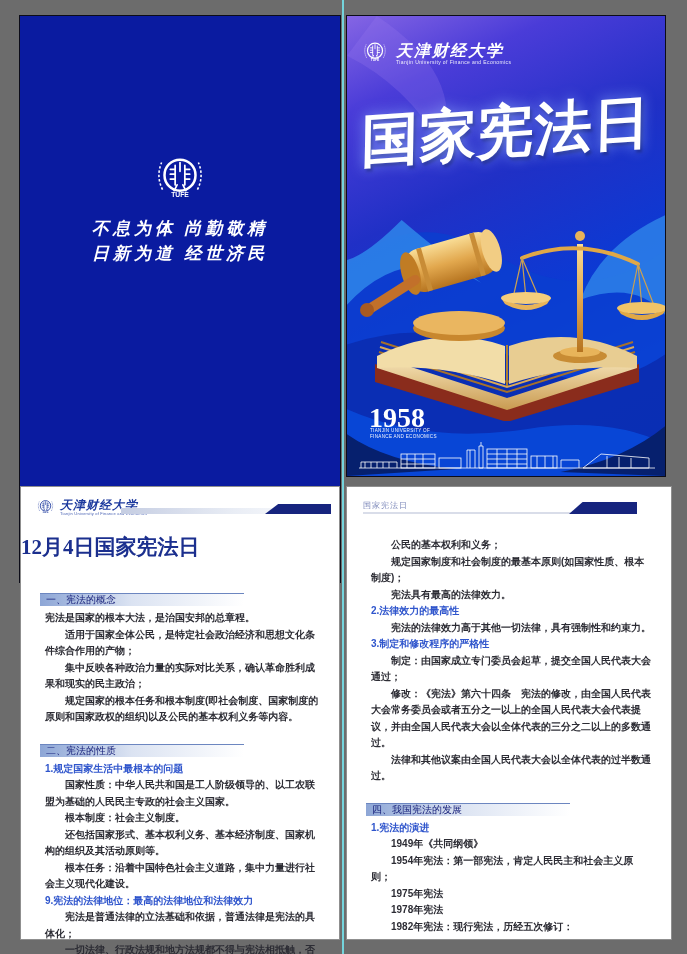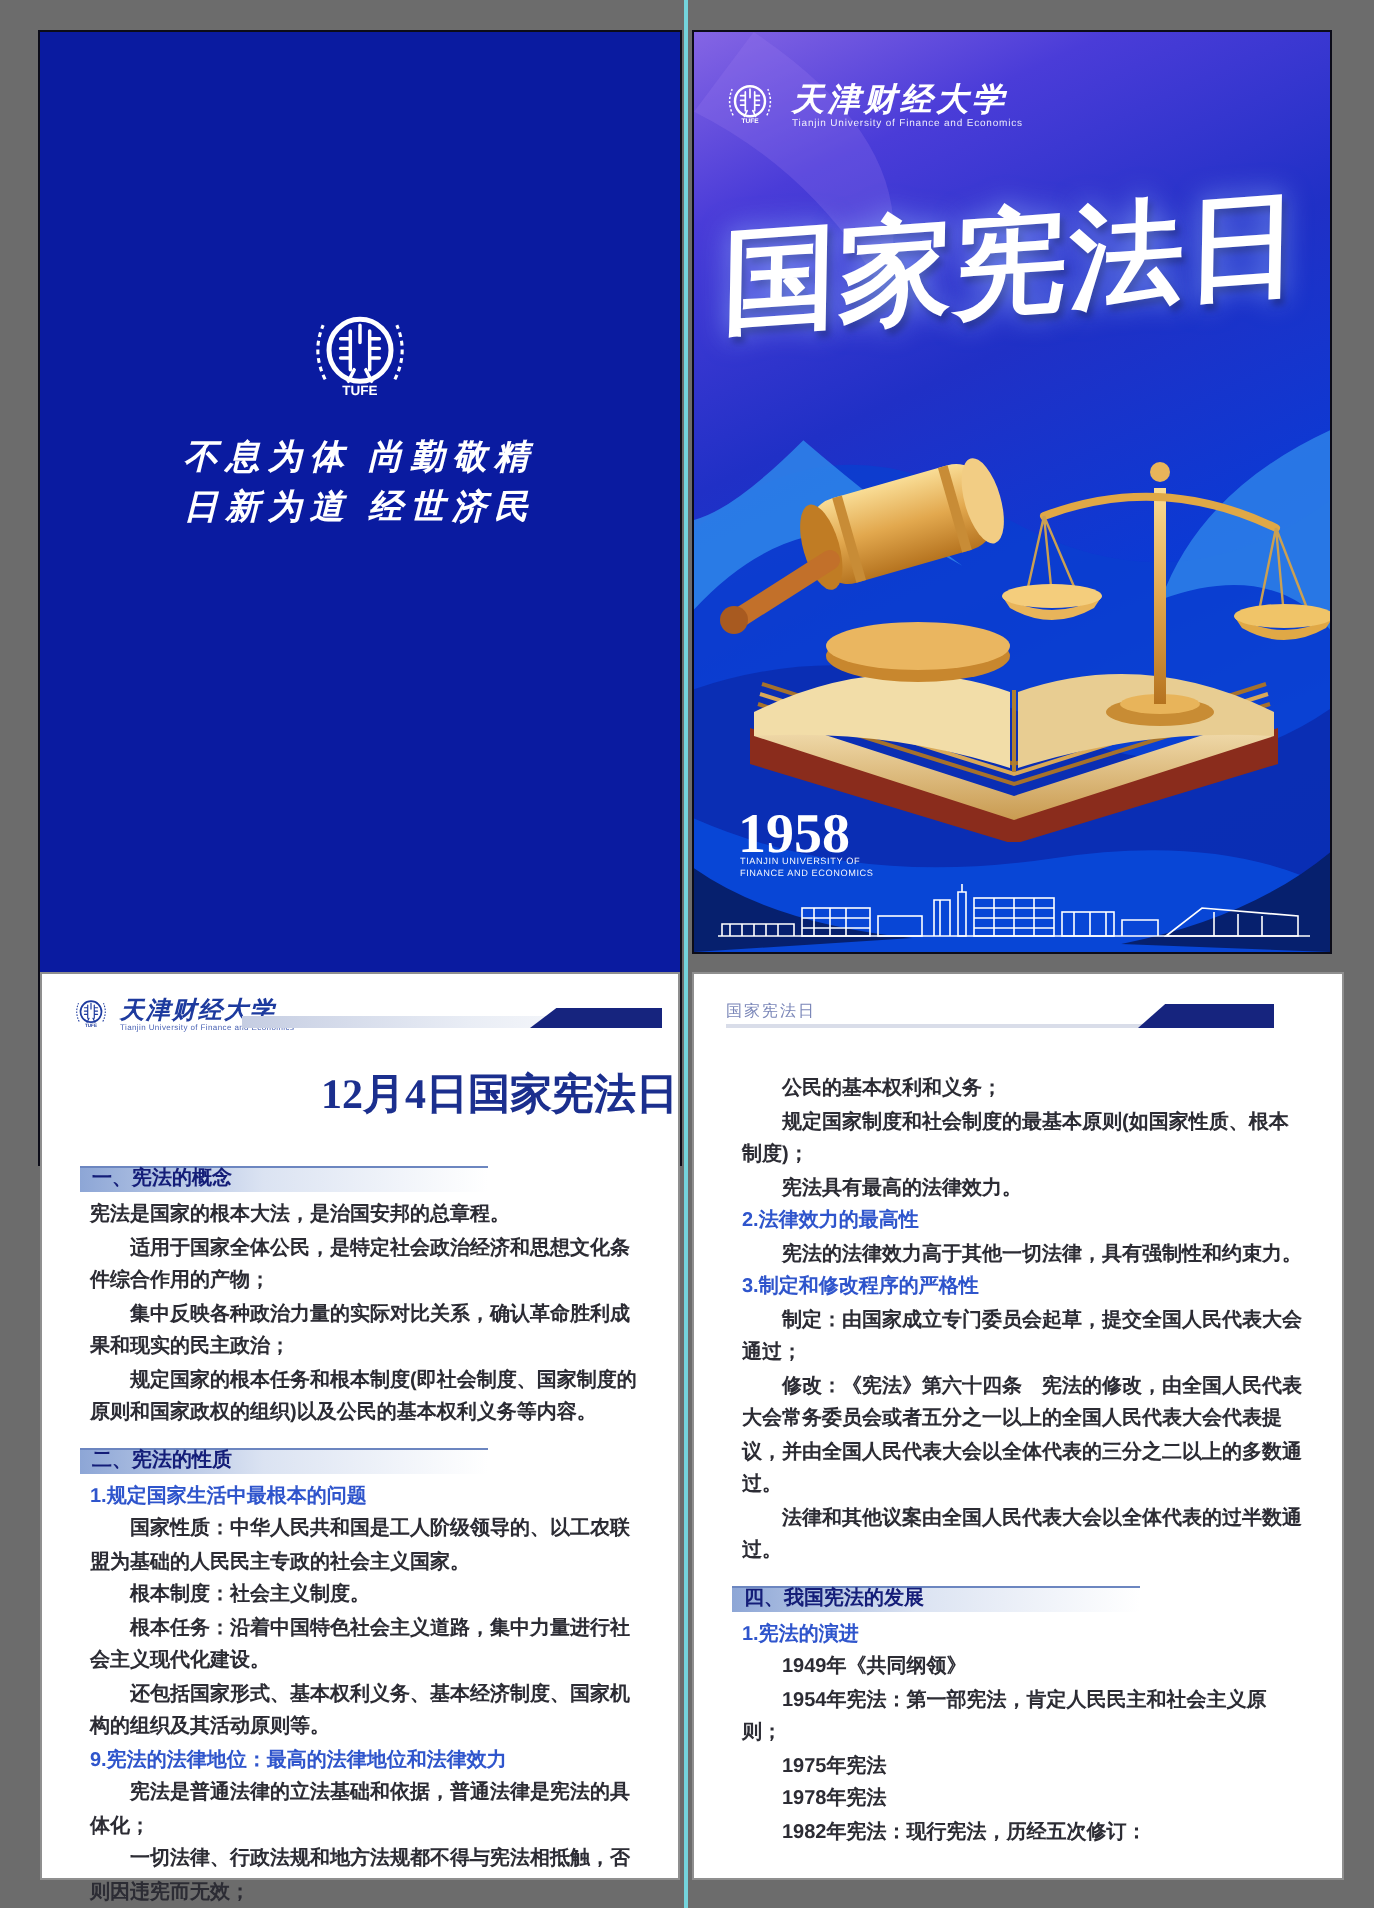--- a/index.html
+++ b/index.html
@@ -45,36 +45,36 @@
 
   .dl-head{position:absolute;left:14px;top:10px;display:flex;align-items:center;gap:4px;color:#1d3a9e;}
   .dl-head .emb{width:21px;height:21px;color:#1d3a9e;}
   .dl-name{font-size:12px;font-weight:800;font-style:italic;letter-spacing:1px;
            font-family:"Liberation Serif","DejaVu Serif",serif;line-height:12px;}
   .dl-name-en{font-size:4px;color:#4a63b4;letter-spacing:.2px;}
   .hbar{position:absolute;left:100px;top:21px;width:206px;height:6px;
         background:linear-gradient(90deg,#c5cde2,#e9edf5 55%,rgba(255,255,255,0));}
   .trap{position:absolute;background:#16247e;clip-path:polygon(20% 0,100% 0,100% 100%,0 100%);}
   .dl-trap{left:244px;top:17px;width:66px;height:10px;}
-  .doc-title{position:absolute;left:0;right:0;top:46px;text-align:right;color:#1b2f8e;
+  .doc-title{position:absolute;left:0;right:0;top:46px;text-align:left;color:#1b2f8e;
              font-family:"Liberation Serif","DejaVu Serif",serif;font-weight:900;font-size:21px;}
 
   .dr-label{position:absolute;left:16px;top:13px;font-size:8px;color:#7a86b8;letter-spacing:1px;}
   .dr-bar{position:absolute;left:16px;top:25px;width:262px;height:2px;background:#d9dde9;}
   .dr-trap{left:222px;top:15px;width:68px;height:12px;}
 
   .doc-body{position:absolute;left:24px;right:18px;font-size:10px;line-height:16.5px;
             color:#2c2c34;font-weight:600;}
   .dl-body{top:88px;}
   .dr-body{top:50px;}
   .doc-body p{margin:0;}
   .ind{text-indent:2em;}
   .sub{color:#2f55cc;font-weight:700;}
-  .sec-bar{margin:8px 0 4px -5px;width:198px;height:13px;line-height:13px;padding-left:6px;
-           font-size:10px;font-weight:700;color:#141d78;
+  .sec-bar{margin:18px 0 4px -5px;width:198px;height:13px;line-height:13px;padding-left:6px;
+           font-size:10px;font-weight:400;color:#141d78;
            background:linear-gradient(90deg,#8da6d6 0%,#dbe3f2 45%,rgba(255,255,255,0) 100%);
            box-shadow:inset 0 1px 0 #6c86c0;}
 </style>
 </head>
 <body>
 
 <svg width="0" height="0" style="position:absolute">
   <defs>
     <symbol id="emb-sym" viewBox="0 0 64 64">
       <circle cx="32" cy="27" r="16" fill="none" stroke="currentColor" stroke-width="2.6"></circle>
@@ -215,22 +215,22 @@
     <div class="doc-body dl-body">
       <div class="sec-bar">一、宪法的概念</div>
       <p>宪法是国家的根本大法，是治国安邦的总章程。</p>
       <p class="ind">适用于国家全体公民，是特定社会政治经济和思想文化条件综合作用的产物；</p>
       <p class="ind">集中反映各种政治力量的实际对比关系，确认革命胜利成果和现实的民主政治；</p>
       <p class="ind">规定国家的根本任务和根本制度(即社会制度、国家制度的原则和国家政权的组织)以及公民的基本权利义务等内容。</p>
       <div class="sec-bar">二、宪法的性质</div>
       <p class="sub">1.规定国家生活中最根本的问题</p>
       <p class="ind">国家性质：中华人民共和国是工人阶级领导的、以工农联盟为基础的人民民主专政的社会主义国家。</p>
       <p class="ind">根本制度：社会主义制度。</p>
+      <p class="ind">还包括国家形式、基本权利义务、基本经济制度、国家机构的组织及其活动原则等。</p>
       <p class="ind">根本任务：沿着中国特色社会主义道路，集中力量进行社会主义现代化建设。</p>
-      <p class="ind">还包括国家形式、基本权利义务、基本经济制度、国家机构的组织及其活动原则等。</p>
       <p class="sub">9.宪法的法律地位：最高的法律地位和法律效力</p>
       <p class="ind">宪法是普通法律的立法基础和依据，普通法律是宪法的具体化；</p>
       <p class="ind">一切法律、行政法规和地方法规都不得与宪法相抵触，否则因违宪而无效；</p>
       <p class="ind">宪法具有最高的法律效力，是一切组织和个人的根本活动准则。</p>
 
     </div>
   </section>
 
   <section class="page doc doc-right">
     <div class="dr-label">国家宪法日</div>

